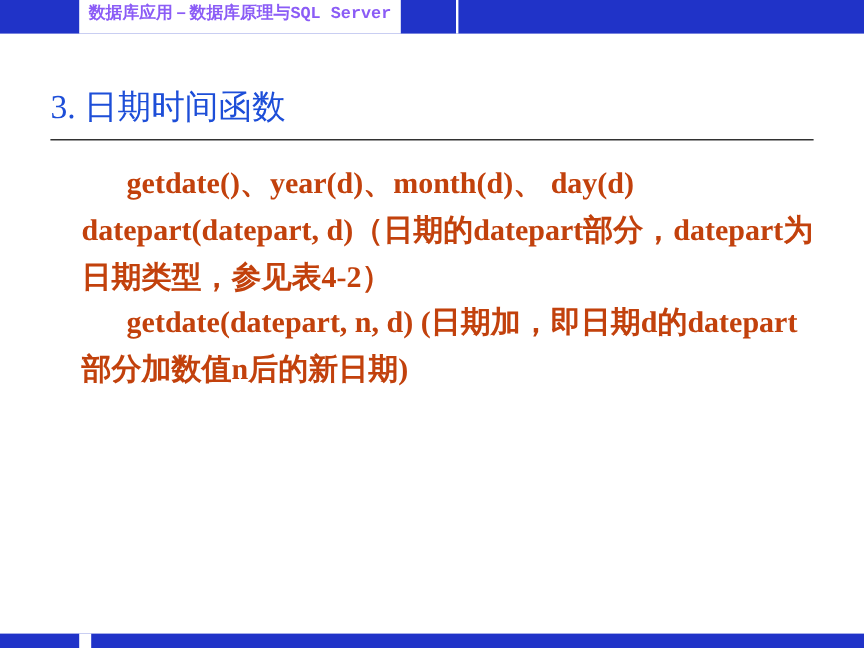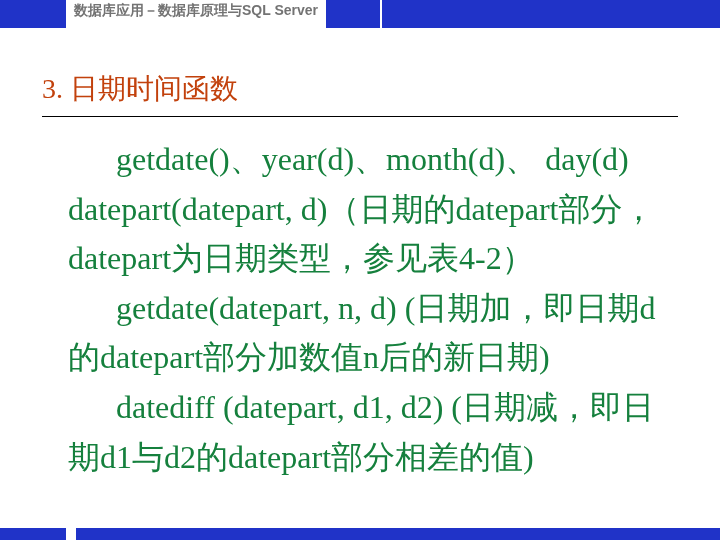--- a/index.html
+++ b/index.html
@@ -23,53 +23,54 @@
       top: 0;
       height: 28px;
       background: #ffffff;
       padding: 2px 8px 0 8px;
       display: flex;
       align-items: flex-start;
     }
     .header-title {
       font-size: 14px;
       font-weight: bold;
-      color: #737373;
-      font-family: Liberation Sans, sans-serif;
+      color: #8b5cf6;
+      font-family: Liberation Mono, monospace;
       white-space: nowrap;
     }
     .header-divider {
       position: absolute;
       right: 338px;
       top: 0;
       width: 2px;
       height: 28px;
       background: #ffffff;
     }
     .content {
       padding: 42px 42px 0 42px;
     }
     .section-title {
       font-size: 28px;
-      color: #c2410c;
+      color: #1d4ed8;
       font-family: "SimSun", "宋体", serif;
       margin-bottom: 8px;
     }
     .title-underline {
       width: 100%;
       height: 1px;
       background: #000000;
       margin-bottom: 18px;
     }
     .body-text {
-      font-size: 32px;
+      font-size: 25px;
       line-height: 1.55;
-      color: #15803d;
+      color: #c2410c;
       font-family: "SimSun", "宋体", "Times New Roman", serif;
       padding-left: 26px;
+      font-weight: bold;
     }
     .body-text p {
       text-indent: 1.5em;
     }
     .body-text p.no-indent {
       text-indent: 0;
     }
     .footer-bar {
       position: absolute;
       bottom: 0;
@@ -100,19 +101,18 @@
 <div class="content">
   <div class="section-title">
     <span>3.</span>
     <span>日期时间函数</span>
   </div>
   <div class="title-underline"></div>
   <div class="body-text">
     <p>getdate()、year(d)、month(d)、 day(d)</p>
     <p class="no-indent">datepart(datepart, d)（日期的datepart部分，datepart为日期类型，参见表4-2）</p>
     <p>getdate(datepart, n, d) (日期加，即日期d的datepart部分加数值n后的新日期)</p>
-    <p>datediff (datepart, d1, d2) (日期减，即日期d1与d2的datepart部分相差的值)</p>
   </div>
 </div>
 
 <div class="footer-bar">
   <div class="footer-notch"></div>
 </div>
 
 </body></html>

